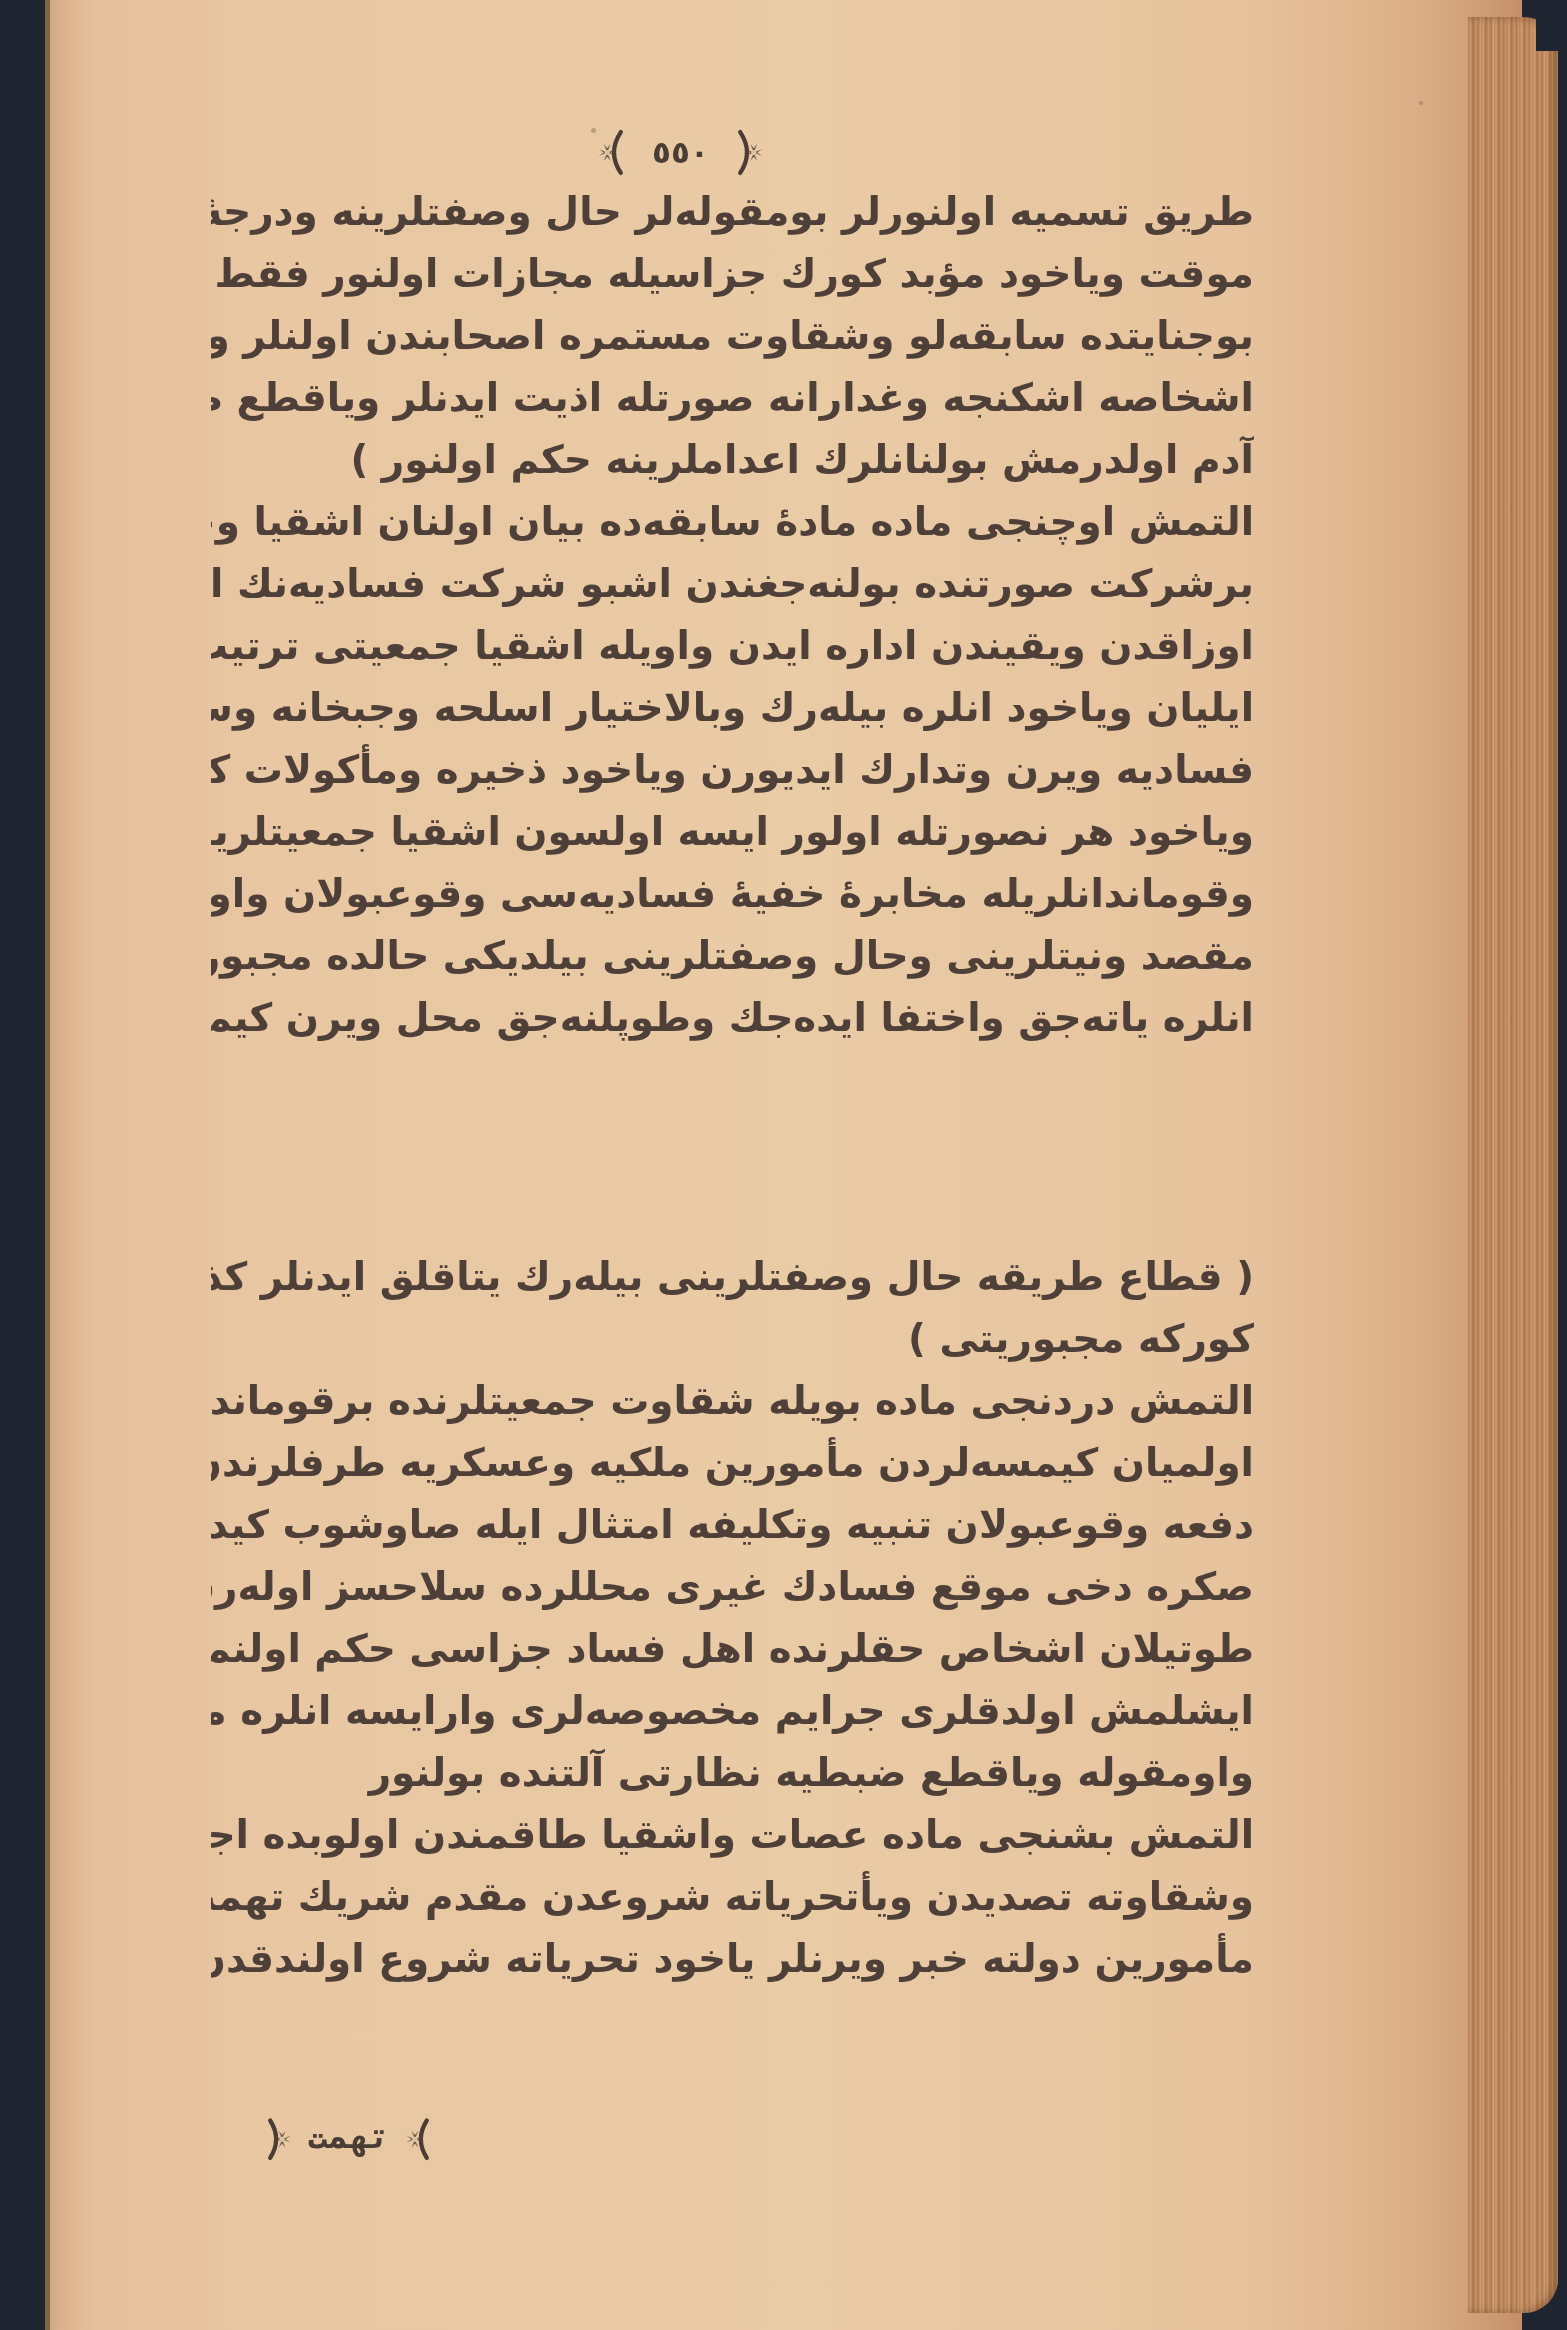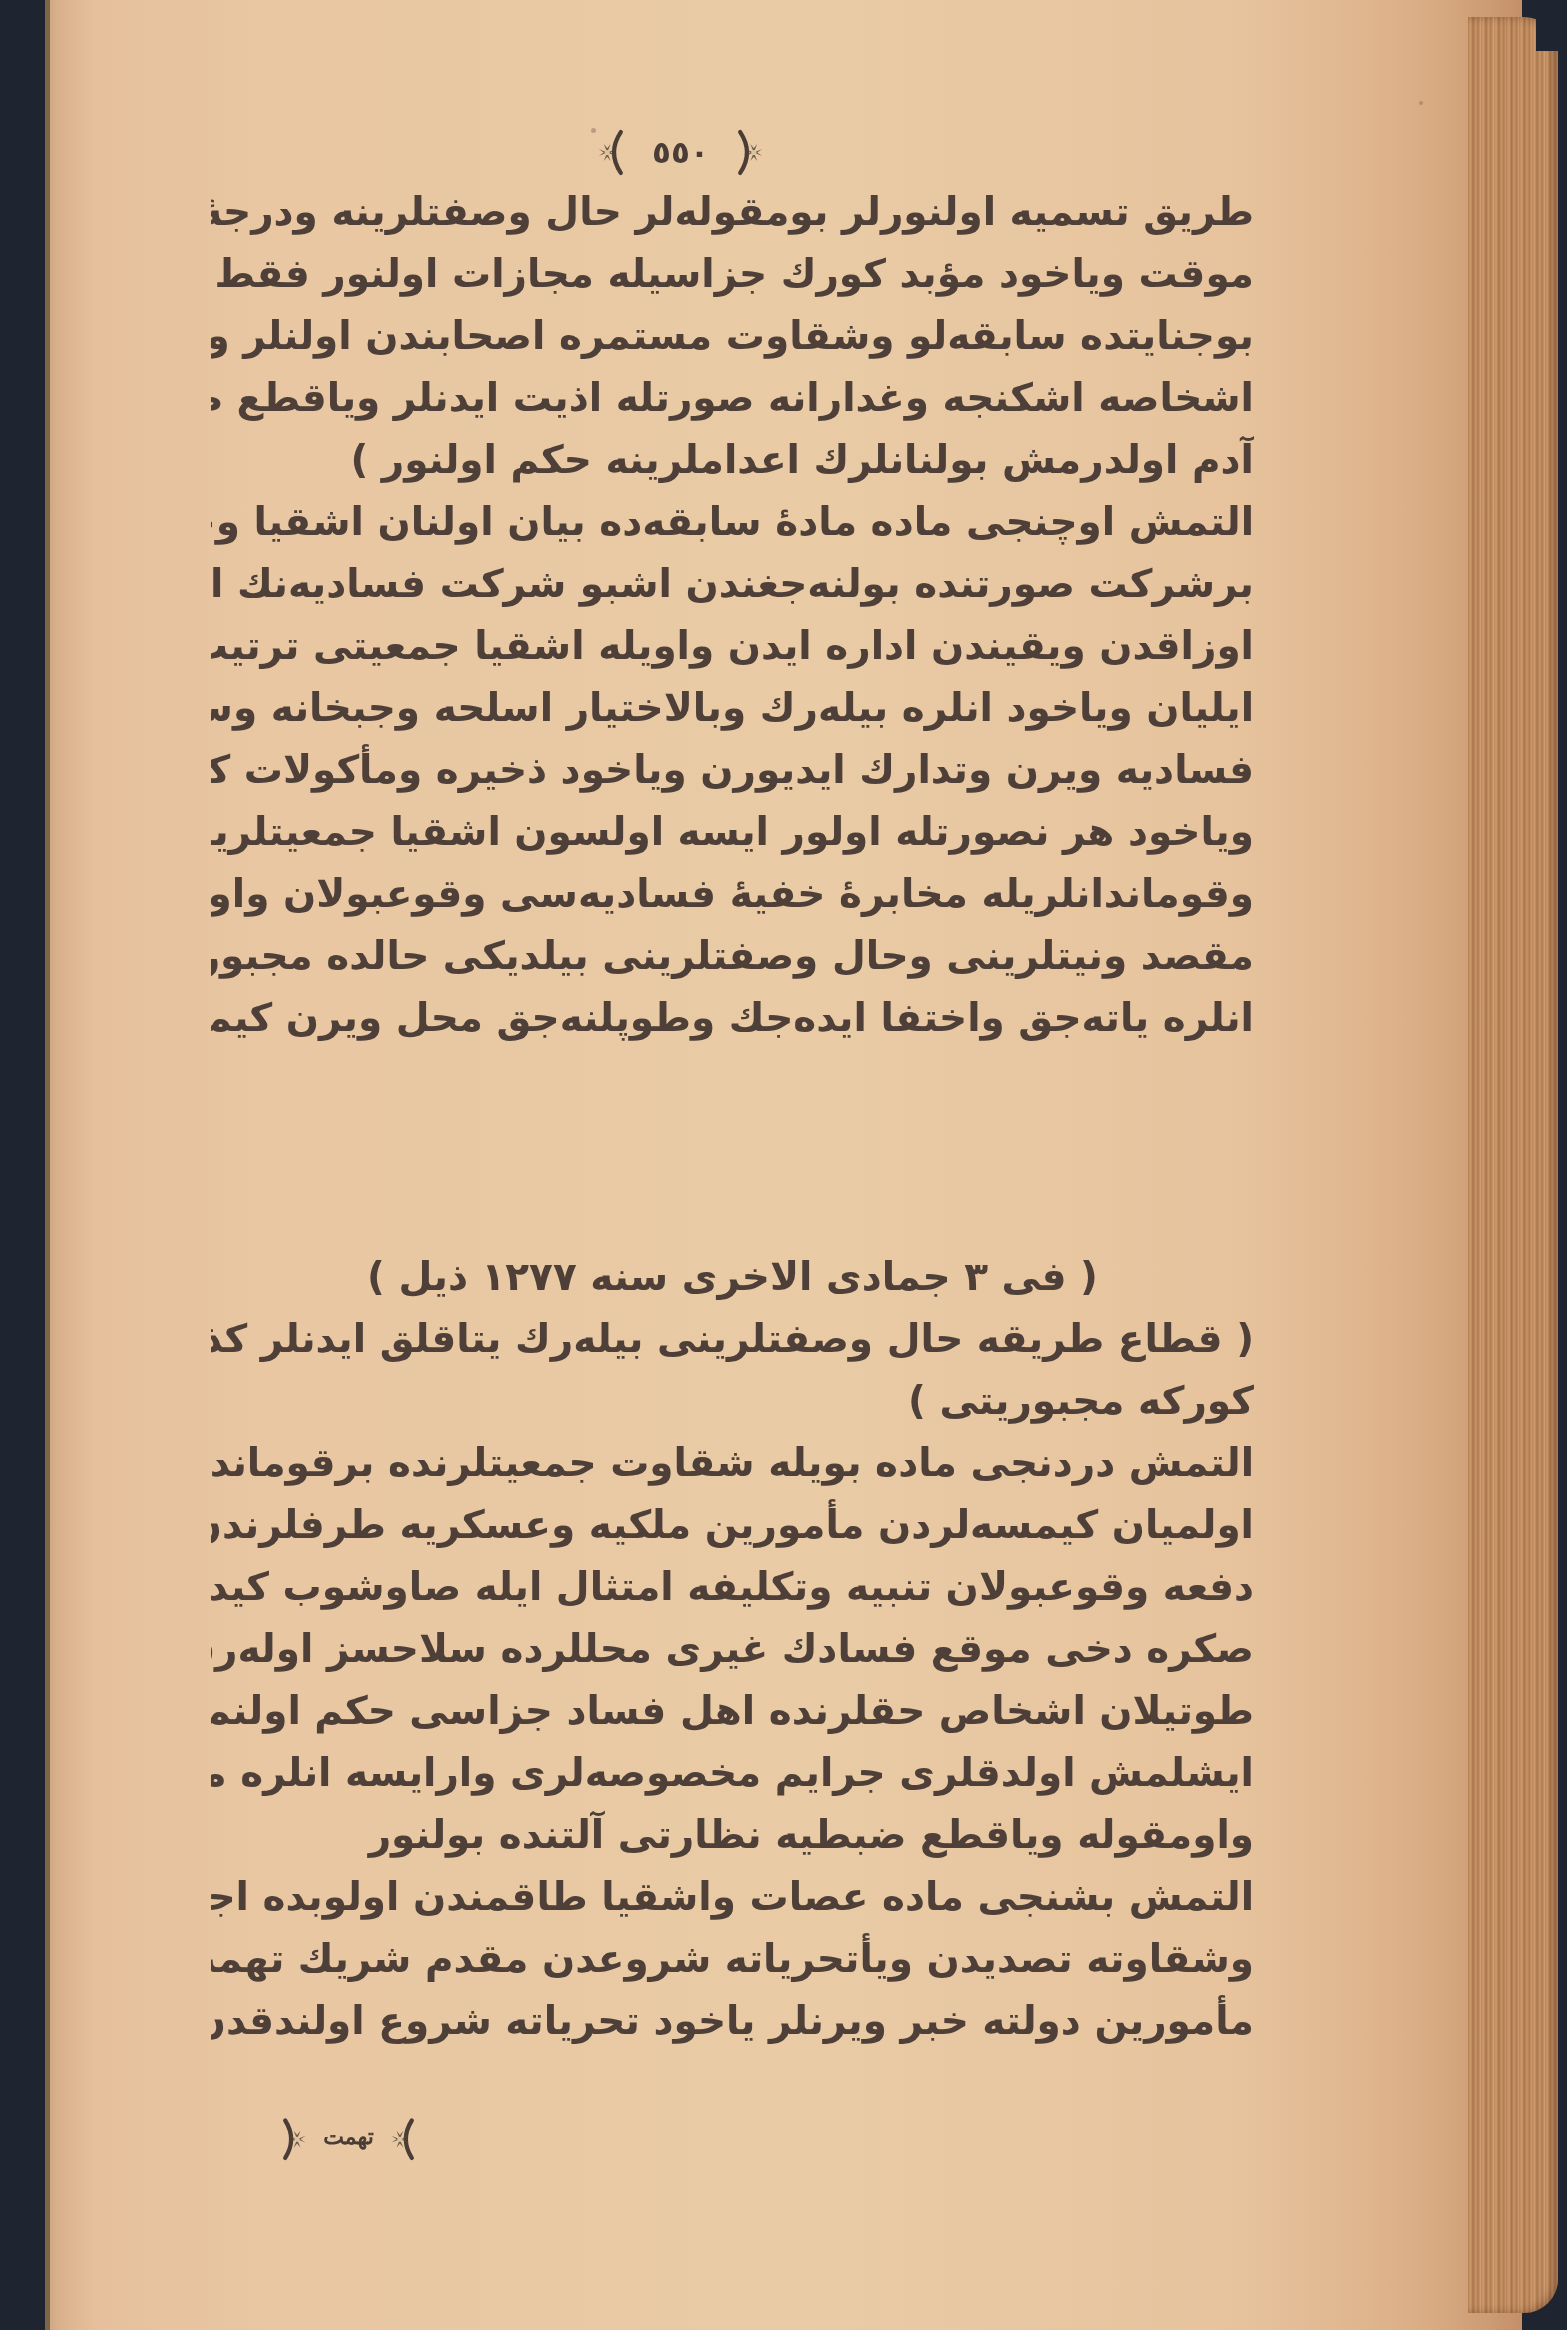--- a/index.html
+++ b/index.html
@@ -108,22 +108,22 @@
       left: 218px;
       width: 171px;
       height: 60px;
       display: flex;
       align-items: center;
       justify-content: center;
       gap: 12px;
       direction: rtl;
     }
     .catchword {
-      font-family: Liberation Sans, sans-serif;
-      font-size: 22px;
+      font-family: Liberation Mono, monospace;
+      font-size: 34px;
       font-weight: bold;
       color: #4a3d35;
     }
     .speck {
       position: absolute;
       background: #8a7060;
       border-radius: 50%;
       opacity: 0.5;
     }
   </style>
@@ -173,21 +173,20 @@
       <div class="line">اوزاقدن ويقيندن اداره ايدن واويله اشقيا جمعيتى ترتيب وتشكيل</div>
       <div class="line">ايليان وياخود انلره بيله‌رك وبالاختيار اسلحه وجبخانه وسائر آلات</div>
       <div class="line">فساديه ويرن وتدارك ايديورن وياخود ذخيره ومأكولات كوندرن</div>
       <div class="line">وياخود هر نصورتله اولور ايسه اولسون اشقيا جمعيتلرينك مدير</div>
       <div class="line">وقوماندانلريله مخابرهٔ خفيهٔ فساديه‌سى وقوعبولان واولشقاوت جمعيتلرينك</div>
       <div class="line">مقصد ونيتلرينى وحال وصفتلرينى بيلديكى حالده مجبوريتى اوليه‌رق</div>
       <div class="line">انلره ياته‌جق واختفا ايده‌جك وطوپلنه‌جق محل ويرن كيمسه‌لر موقتا</div>
     </div>
 
     <div class="text-block" style="top: 1246px;">
-      <div class="line center">( فى ٣ جمادى الاخرى سنه ١٢٧٧    ذيل )</div>
       <div class="line">( قطاع طريقه حال وصفتلرينى بيله‌رك يتاقلق ايدنلر كذلك موقتا</div>
       <div class="line short">كوركه مجبوريتى )</div>
       <div class="line">التمش دردنجى ماده    بويله شقاوت جمعيتلرنده برقوماندا وخدمت صاحبى</div>
       <div class="line">اولميان كيمسه‌لردن مأمورين ملكيه وعسكريه طرفلرندن طاغلمريچون ايلك</div>
       <div class="line">دفعه وقوعبولان تنبيه وتكليفه امتثال ايله صاوشوب كيدرك وياخود</div>
       <div class="line">صكره دخى موقع فسادك غيرى محللرده سلاحسز اوله‌رق بلا مقاومت</div>
       <div class="line">طوتيلان اشخاص حقلرنده اهل فساد جزاسى حكم اولنميوب بشخص</div>
       <div class="line">ايشلمش اولدقلرى جرايم مخصوصه‌لرى وارايسه انلره مبنى مجازات اولنور</div>
       <div class="line short">واومقوله وياقطع ضبطيه نظارتى آلتنده بولنور</div>
       <div class="line">التمش بشنجى ماده    عصات واشقيا طاقمندن اولوبده اجراى عصيان</div>

